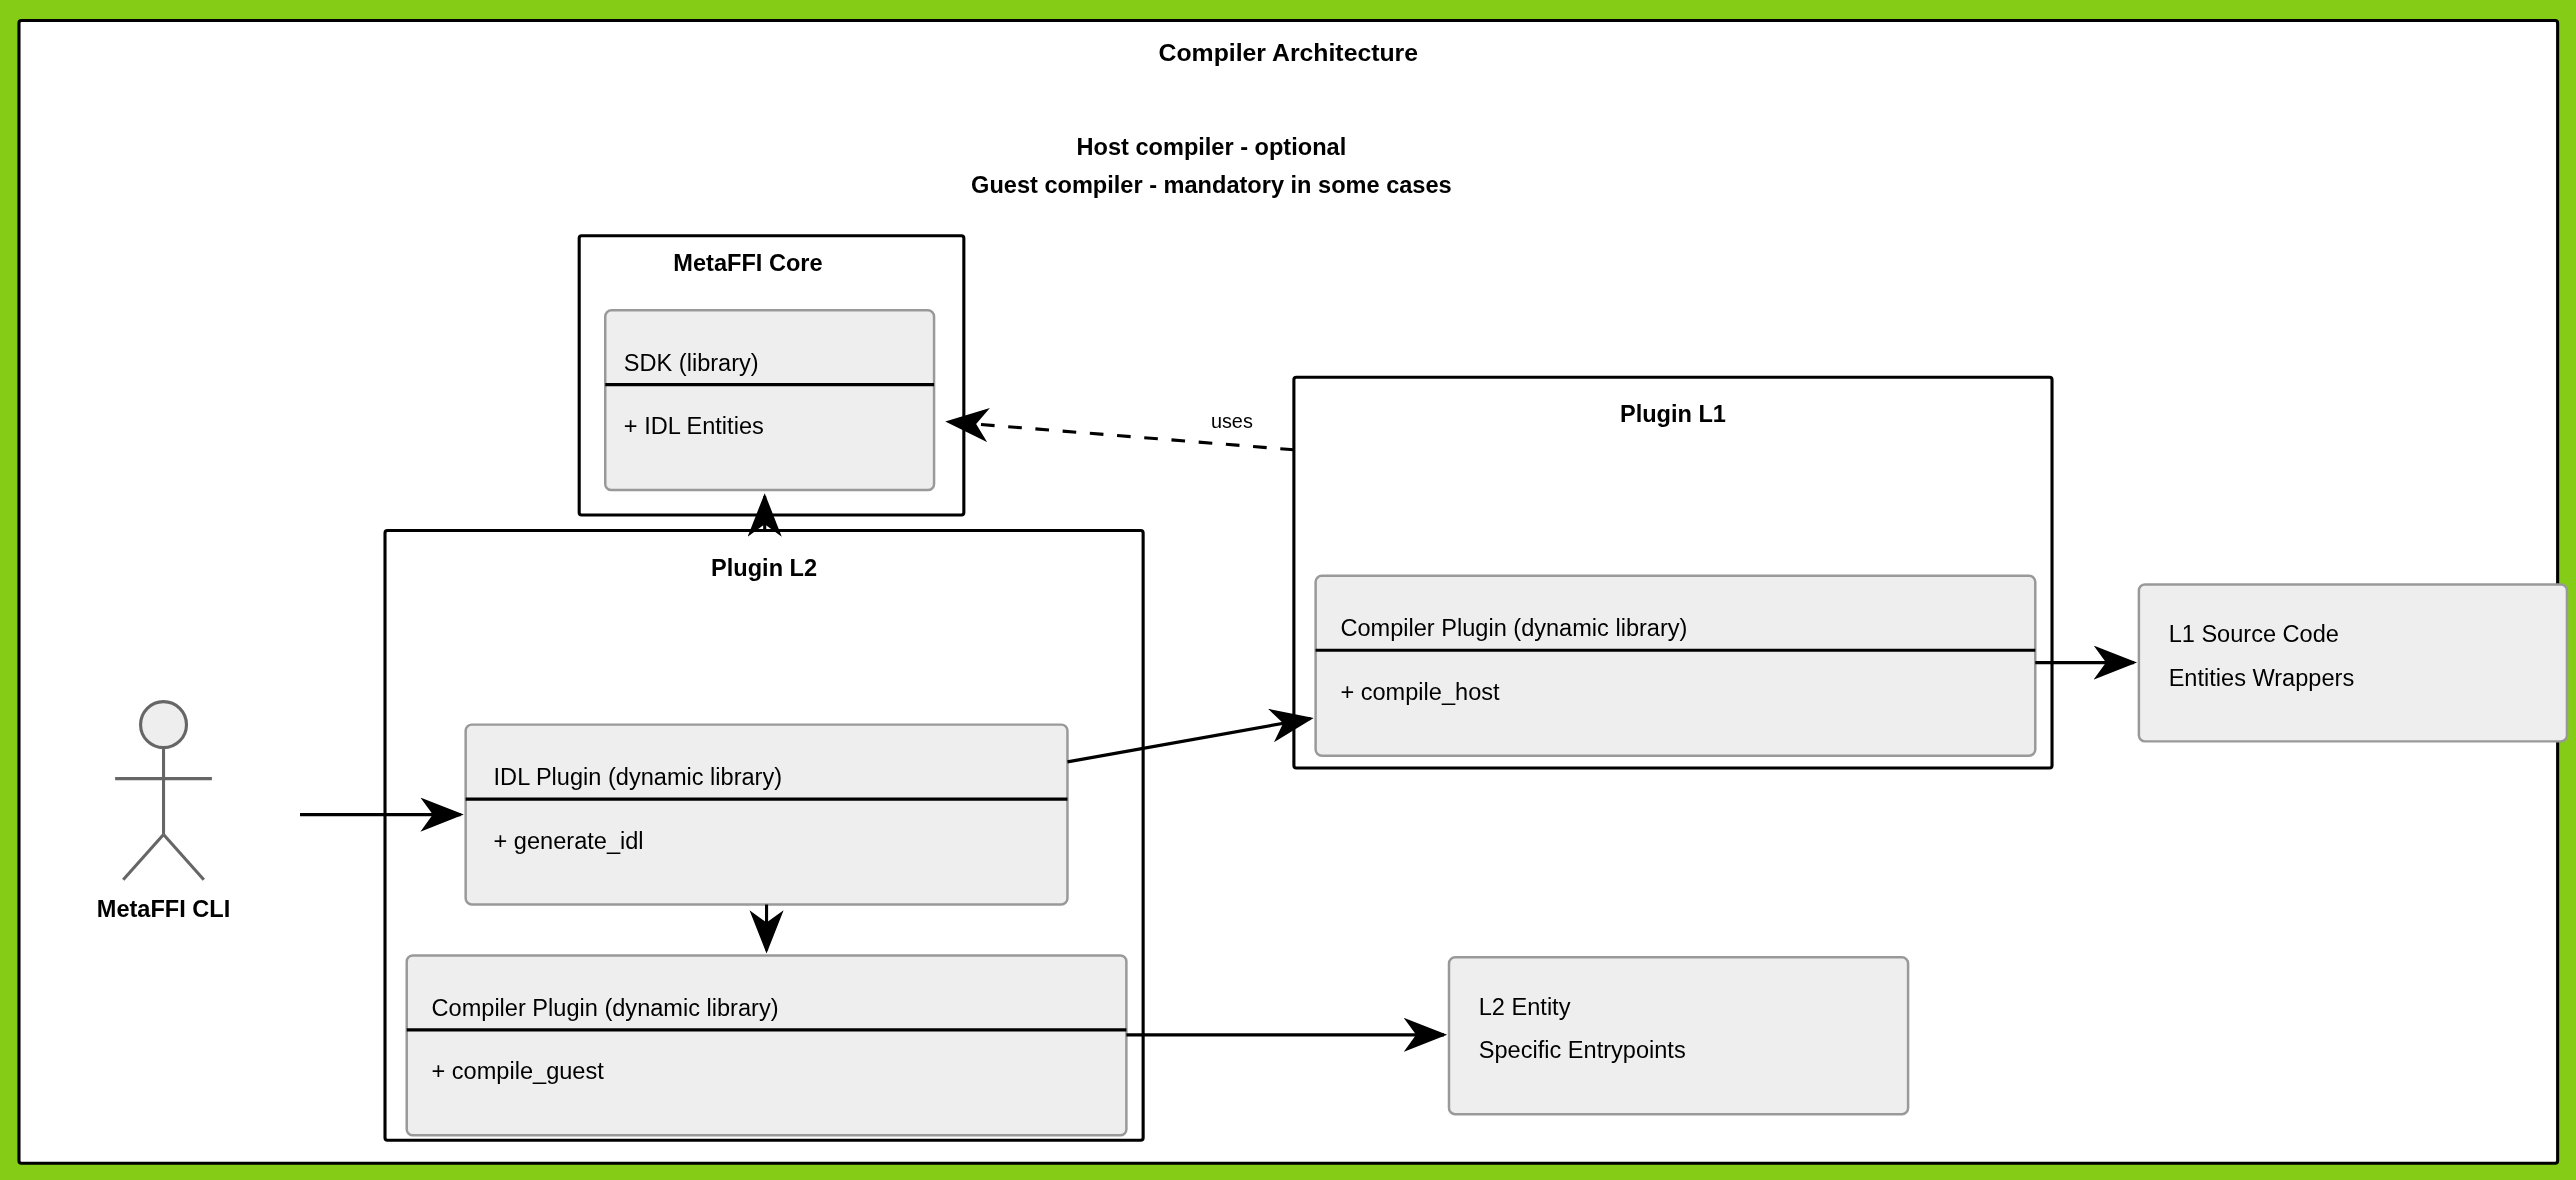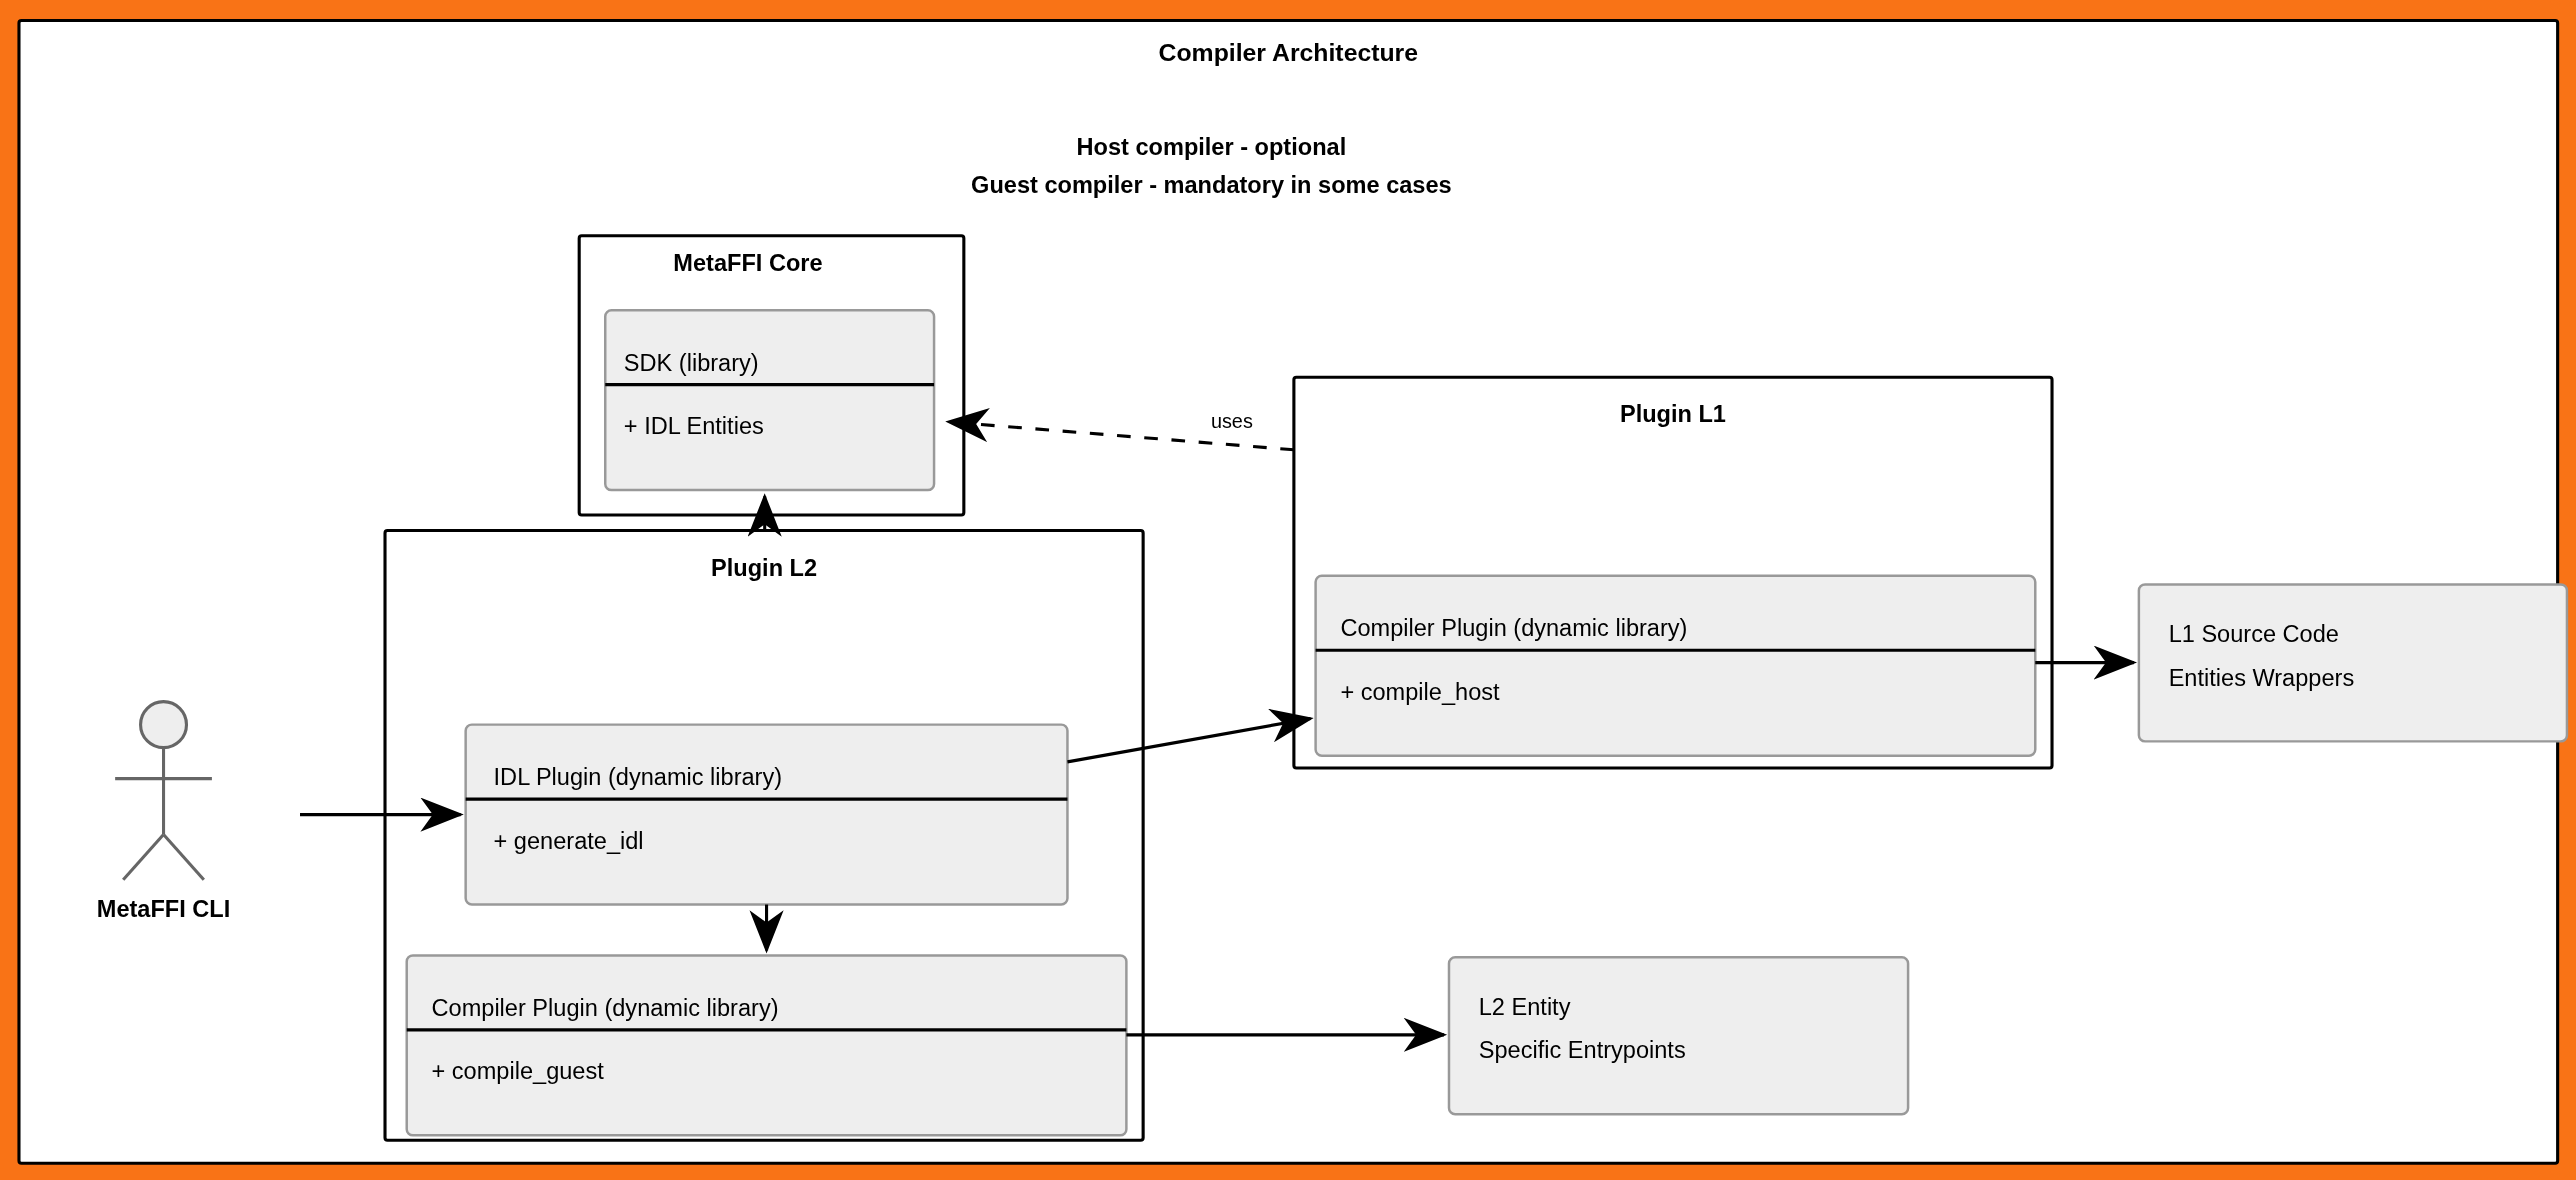--- a/index.html
+++ b/index.html
@@ -10,21 +10,21 @@
   body {
     width: 2576px;
     height: 1180px;
     font-family: "Liberation Sans", sans-serif;
     overflow: hidden;
   }
   #diagram-root {
     position: relative;
     width: 2576px;
     height: 1180px;
-    background: #f97316;
+    background: #84cc16;
   }
   svg.canvas {
     position: absolute;
     left: 0;
     top: 0;
     width: 2576px;
     height: 1180px;
   }
   text {
     font-family: "Liberation Sans", sans-serif;

